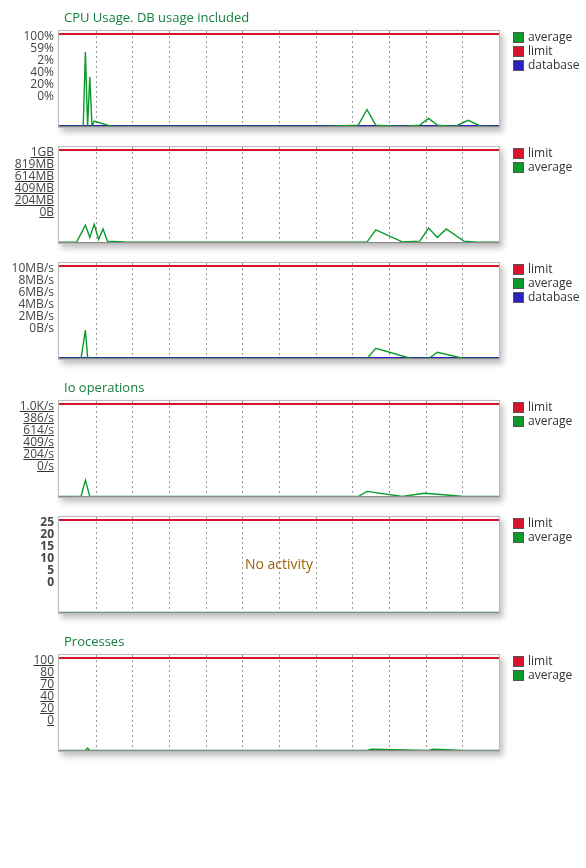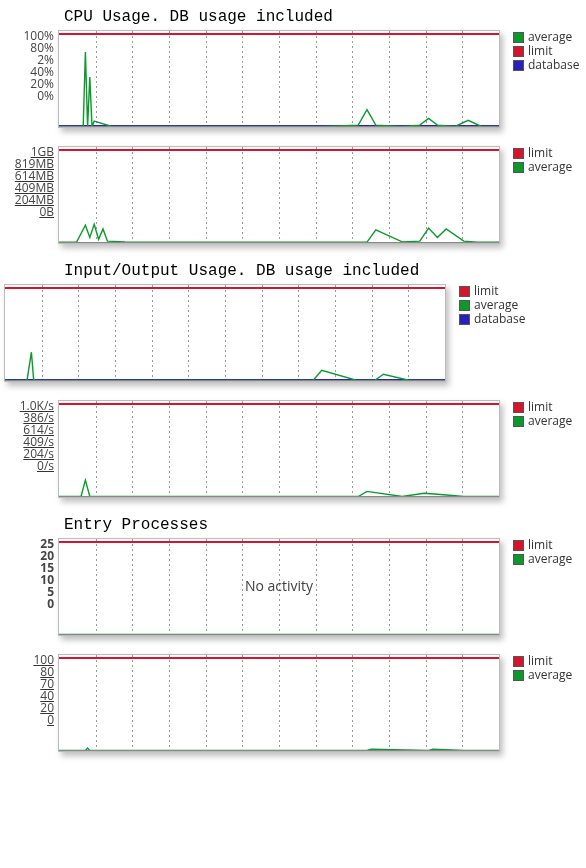--- a/index.html
+++ b/index.html
@@ -1,42 +1,42 @@
 <!DOCTYPE html>
 <html><head>
 <meta charset="utf-8">
 <style>
   html,body{margin:0;padding:0;background:#fff;font-family:"Segoe UI","Open Sans",Arial,sans-serif;font-size:12px;color:#333;}
   .page{width:586px;padding:8px 4px 16px 4px;box-sizing:border-box;}
   .chart-block{margin:0 0 18px 0;}
-  .chart-title{font-size:16px;color:#000000;margin:0 0 4px 60px;font-family:Liberation Mono, monospace;}
+  .chart-title{font-size:13px;color:#15803d;margin:0 0 4px 60px;}
   .chart-row{display:flex;align-items:flex-start;}
   .yaxis{width:54px;display:flex;flex-direction:column;justify-content:flex-start;align-items:flex-end;padding-right:4px;box-sizing:border-box;}
   .yaxis span{font-size:12px;color:#444;line-height:1;}
   .plot-wrap{position:relative;}
   .plot{position:relative;background:#fff;border:1px solid #bbb;box-shadow:3px 4px 6px rgba(0,0,0,.25);}
   .plot svg{position:absolute;left:0;top:0;}
   .grid line{stroke:#999;stroke-width:1;stroke-dasharray:2,3;}
   .plot .hbase{position:absolute;left:0;right:0;bottom:0;height:1px;background:#888;}
   .limit-line{position:absolute;left:0;right:0;height:2px;background:#d8142c;}
   .db-line{position:absolute;left:0;right:0;height:2px;background:#2a1fbf;}
   .legend{width:62px;padding-left:13px;box-sizing:border-box;}
   .leg-item{display:flex;align-items:center;gap:4px;font-size:12px;color:#333;line-height:14px;}
   .leg-sw{width:9px;height:9px;border:1px solid #555;flex:0 0 auto;}
-  .overlay-msg{position:absolute;left:0;right:0;top:50%;transform:translateY(-60%);text-align:center;font-size:14px;color:#404040;}
+  .overlay-msg{position:absolute;left:0;right:0;top:50%;transform:translateY(-60%);text-align:center;font-size:14px;color:#a16207;}
 </style>
 </head>
 <body>
 <div class="page" id="page">
     <div class="chart-block">
       <div class="chart-title">CPU Usage. DB usage included</div>
       <div class="chart-row">
         <div class="yaxis" style="height:96px;">
           <span>100%</span>
-          <span>80%</span>
+          <span>59%</span>
           <span>2%</span>
           <span>40%</span>
           <span>20%</span>
           <span>0%</span>
         </div>
         <div class="plot-wrap">
           <div class="plot" style="width:440px;height:96px;">
             <svg width="440" height="96">
               <g class="grid">
                 <line x1="37.5" y1="0" x2="37.5" y2="96"></line>
@@ -116,22 +116,29 @@
             <span>limit</span>
           </div>
           <div class="leg-item">
             <span class="leg-sw" style="background:#0a9a2a;"></span>
             <span>average</span>
           </div>
         </div>
       </div>
     </div>
     <div class="chart-block">
-      <div class="chart-title">Input/Output Usage. DB usage included</div>
-      <div class="chart-row">
+      <div class="chart-row">
+        <div class="yaxis" style="height:96px;">
+          <span>10MB/s</span>
+          <span>8MB/s</span>
+          <span>6MB/s</span>
+          <span>4MB/s</span>
+          <span>2MB/s</span>
+          <span>0B/s</span>
+        </div>
         <div class="plot-wrap">
           <div class="plot" style="width:440px;height:96px;">
             <svg width="440" height="96">
               <g class="grid">
                 <line x1="37.5" y1="0" x2="37.5" y2="96"></line>
                 <line x1="73.5" y1="0" x2="73.5" y2="96"></line>
                 <line x1="110.5" y1="0" x2="110.5" y2="96"></line>
                 <line x1="147.5" y1="0" x2="147.5" y2="96"></line>
                 <line x1="183.5" y1="0" x2="183.5" y2="96"></line>
                 <line x1="220.5" y1="0" x2="220.5" y2="96"></line>
@@ -160,20 +167,21 @@
             <span>average</span>
           </div>
           <div class="leg-item">
             <span class="leg-sw" style="background:#2a1fbf;"></span>
             <span>database</span>
           </div>
         </div>
       </div>
     </div>
     <div class="chart-block">
+      <div class="chart-title">Io operations</div>
       <div class="chart-row">
         <div class="yaxis" style="height:96px;text-decoration:underline;">
           <span>1.0K/s</span>
           <span>386/s</span>
           <span>614/s</span>
           <span>409/s</span>
           <span>204/s</span>
           <span>0/s</span>
         </div>
         <div class="plot-wrap">
@@ -206,21 +214,20 @@
             <span>limit</span>
           </div>
           <div class="leg-item">
             <span class="leg-sw" style="background:#0a9a2a;"></span>
             <span>average</span>
           </div>
         </div>
       </div>
     </div>
     <div class="chart-block">
-      <div class="chart-title">Entry Processes</div>
       <div class="chart-row">
         <div class="yaxis" style="height:96px;font-weight:bold;">
           <span>25</span>
           <span>20</span>
           <span>15</span>
           <span>10</span>
           <span>5</span>
           <span>0</span>
         </div>
         <div class="plot-wrap">
@@ -254,20 +261,21 @@
             <span>limit</span>
           </div>
           <div class="leg-item">
             <span class="leg-sw" style="background:#0a9a2a;"></span>
             <span>average</span>
           </div>
         </div>
       </div>
     </div>
     <div class="chart-block">
+      <div class="chart-title">Processes</div>
       <div class="chart-row">
         <div class="yaxis" style="height:96px;text-decoration:underline;">
           <span>100</span>
           <span>80</span>
           <span>70</span>
           <span>40</span>
           <span>20</span>
           <span>0</span>
         </div>
         <div class="plot-wrap">

